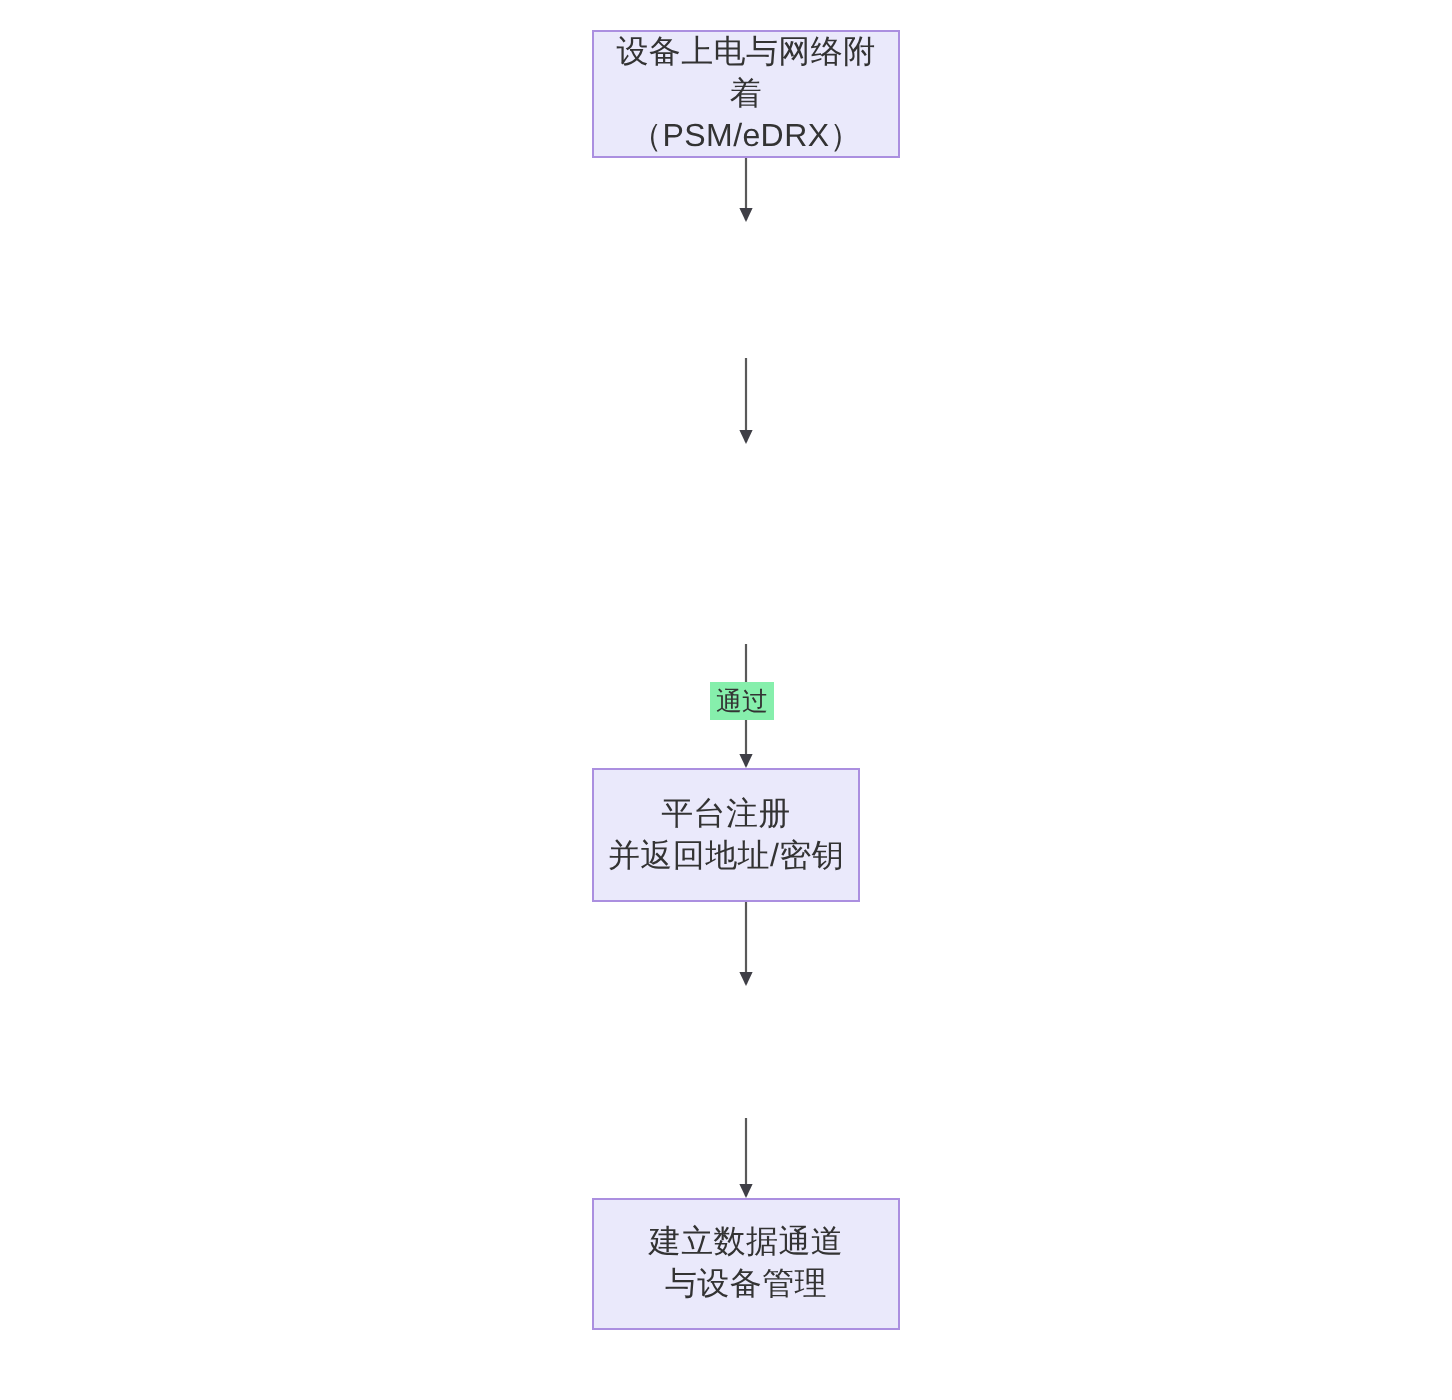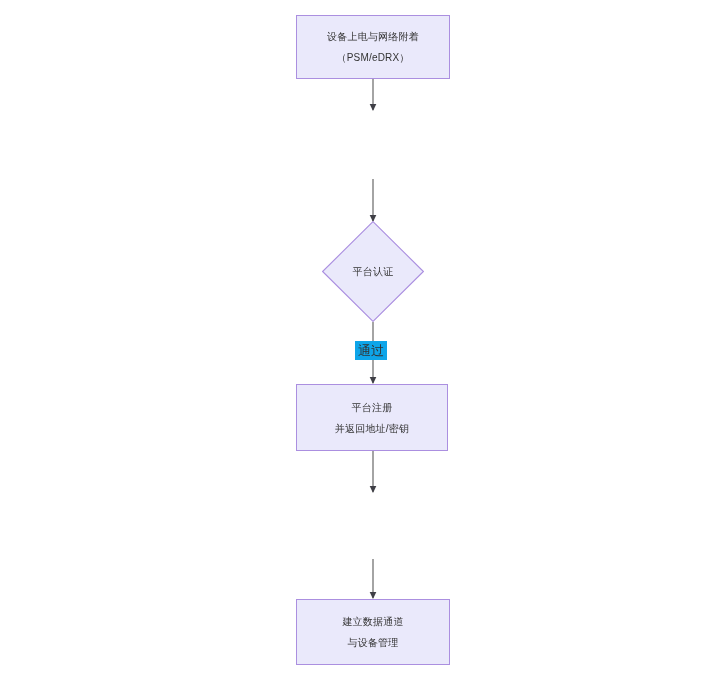--- a/index.html
+++ b/index.html
@@ -45,21 +45,21 @@
   }
 
   .node-process {
     background: #eae9fb;
     border: 1px solid #ab8fe0;
   }
 
   .node-label {
     text-align: center;
     color: #333333;
-    font-size: 10px;
+    font-size: 16px;
     line-height: 21px;
     letter-spacing: 0.2px;
     white-space: pre-line;
     padding: 0 6px;
   }
 
   
   .node-decision {
     background: transparent;
     border: none;
@@ -73,21 +73,21 @@
   }
   .node-decision .node-label {
     position: relative;
     z-index: 2;
   }
 
   
   .edge-label {
     position: absolute;
     z-index: 3;
-    background: #0ea5e9;
+    background: #86efac;
     color: #333333;
     font-size: 13px;
     line-height: 17px;
     padding: 1px 3px;
     white-space: nowrap;
   }
 </style>
 </head>
 <body>
 
@@ -110,30 +110,24 @@
 
     <line x1="373" y1="559" x2="373" y2="598" stroke="#595959" stroke-width="1.1" marker-end="url(#arrowhead)"></line>
   </svg>
 
   <div class="node node-process" style="left:296px; top:15px; width:154px; height:64px;">
     <div class="node-label">设备上电与网络附着
 （PSM/eDRX）</div>
   </div>
 
 
-  <div class="node node-decision" style="left:322px; top:221px; width:102px; height:101px;">
-    <svg class="diamond-shape" viewBox="0 0 102 101" preserveAspectRatio="none" xmlns="http://www.w3.org/2000/svg">
-      <polygon points="51,0.6 101.4,50.5 51,100.4 0.6,50.5" fill="#eae9fb" stroke="#ab8fe0" stroke-width="1.1"></polygon>
-    </svg>
-    <div class="node-label">平台认证</div>
-  </div>
 
   <div class="edge-label" style="left:355px; top:341px;">通过</div>
 
-  <div class="node node-process" style="left:296px; top:384px; width:152px; height:67px;">
+  <div class="node node-process" style="left:296px; top:384px; width:134px; height:67px;">
     <div class="node-label">平台注册
 并返回地址/密钥</div>
   </div>
 
 
   <div class="node node-process" style="left:296px; top:599px; width:154px; height:66px;">
     <div class="node-label">建立数据通道
 与设备管理</div>
   </div>
 

